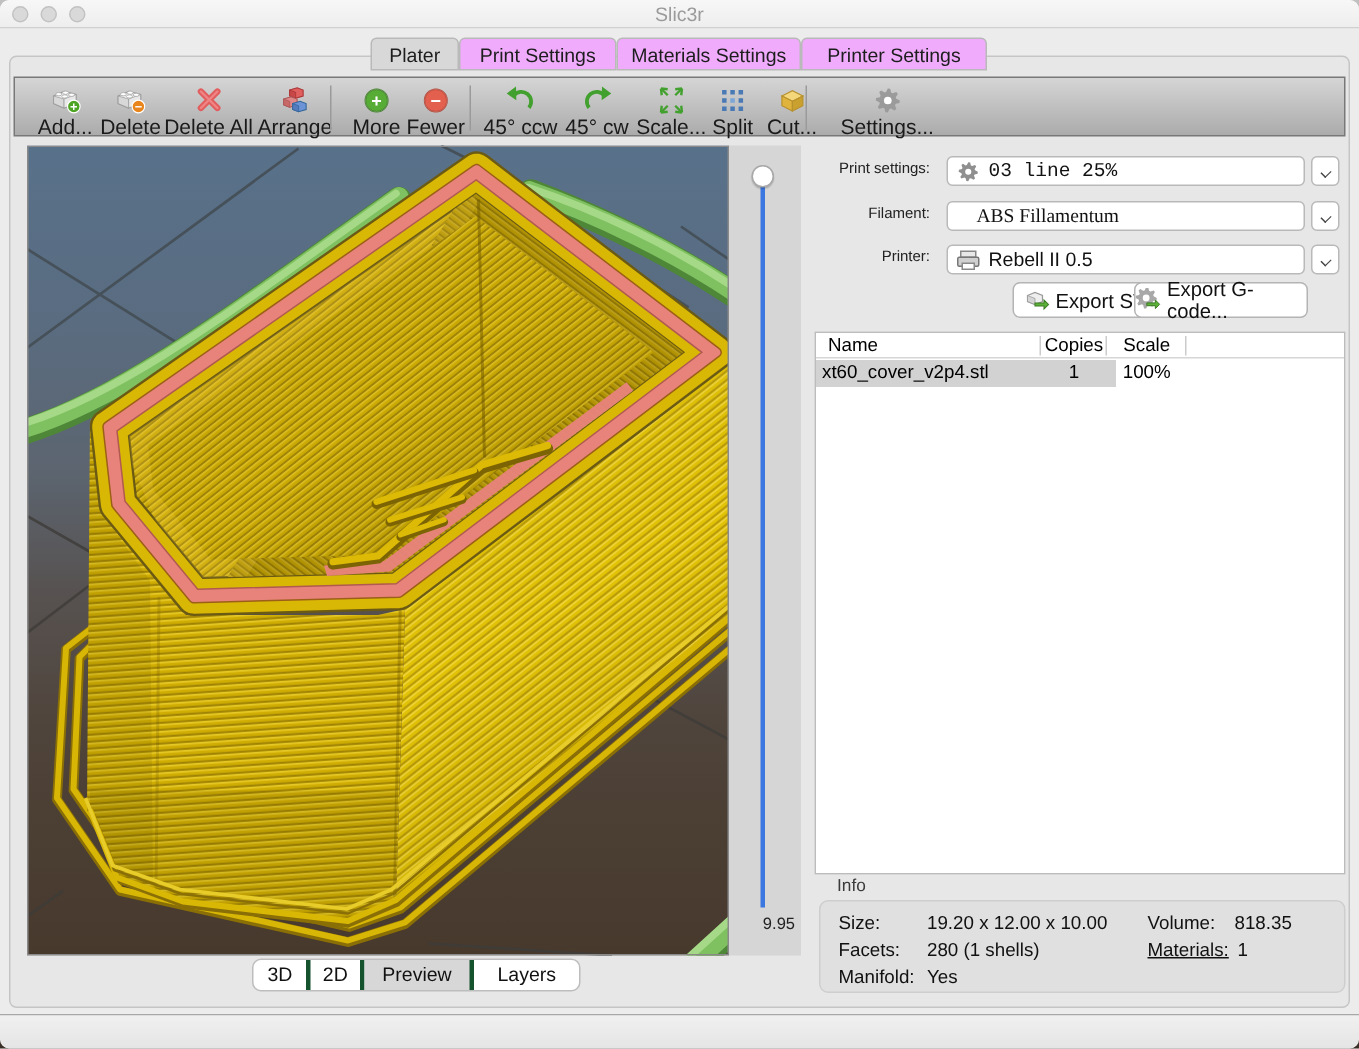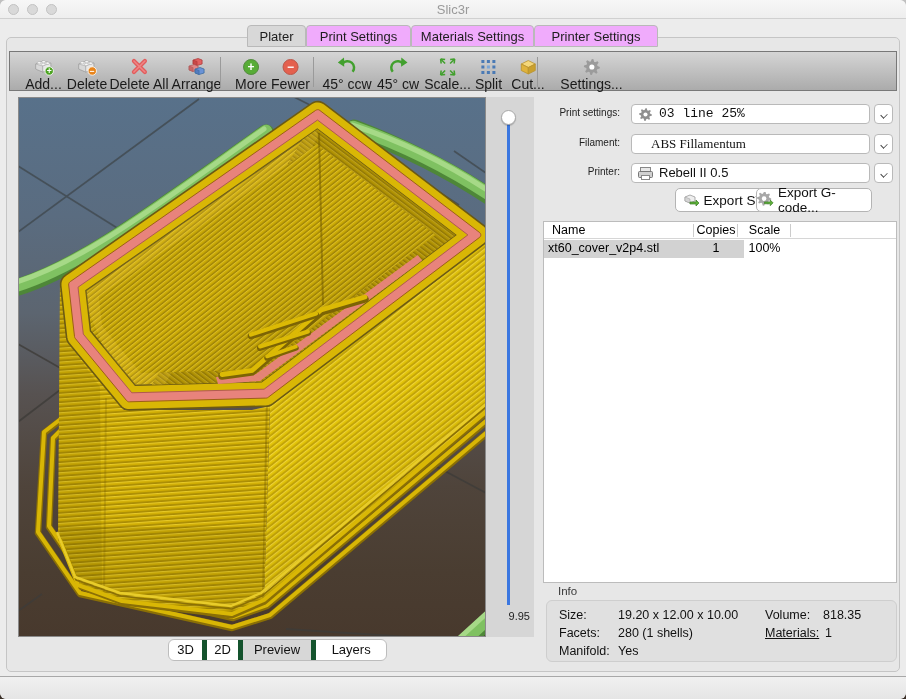--- a/index.html
+++ b/index.html
@@ -12,21 +12,21 @@
 .tbi { position:absolute; top:4px; transform:translateX(-50%); text-align:center; }
 .tbic { height:21px; }
 .tbl { font-size:14px; color:#1a1a1a; margin-top:-1px; white-space:nowrap; }
 .tbsep { position:absolute; top:5px; width:1px; height:30px; background:#9a9a9a; }
 #cvwrap { position:absolute; left:18px; top:97px; width:468px; height:540px; }
 #slidercol { position:absolute; left:486px; top:97px; width:48px; height:540px; background:#d6d6d6; }
 #sline { position:absolute; left:21px; top:20px; width:3px; height:488px; background:#3b77e0; }
 #shandle { position:absolute; left:14.5px; top:13px; width:15px; height:15px; background:#fff; border:1px solid #a8a8a8; border-radius:50%; box-shadow:0 1px 1px rgba(0,0,0,0.2); }
 #sval { position:absolute; left:0px; top:513px; width:44px; text-align:right; font-size:11px; color:#222; }
 #segctl { position:absolute; left:168px; top:639px; width:219px; height:22px; border:1px solid #bdbdbd; border-radius:6px; background:#fff; display:flex; overflow:hidden; }
-.seg { height:100%; font-size:13px; color:#111; text-align:center; line-height:20px; border-right:5px solid #14532d; }
+.seg { height:100%; font-size:13px; color:#111; text-align:center; line-height:20px; border-right:3px solid #14532d; }
 .rlabel { position:absolute; font-size:10px; color:#222; text-align:right; width:85px; }
 .combo { position:absolute; left:631px; width:239px; height:20px; background:#fff; border:1px solid #b9b9b9; border-radius:4px; font-size:13px; color:#111; line-height:18px; }
 .cbtn { position:absolute; left:874px; width:19px; height:20px; background:#fff; border:1px solid #b9b9b9; border-radius:4px; }
 .cbtn:after { content:""; position:absolute; left:5.5px; top:7px; width:5px; height:5px; border-left:1.7px solid #444; border-bottom:1.7px solid #444; transform:rotate(-45deg) scale(1,0.75); }
 .exbtn { position:absolute; top:188px; height:24px; background:#fff; border:1px solid #b4b4b4; border-radius:5px; font-size:13.5px; color:#111; display:flex; align-items:center; justify-content:center; gap:4px; }
 #tbl { position:absolute; left:543px; top:221px; width:354px; height:362px; background:#fff; border:1px solid #bcbcbc; font-size:12.5px; color:#000; }
 #tblhead { position:absolute; top:0; left:0; width:100%; height:17px; border-bottom:1px solid #d6d6d6; }
 #tblrow { position:absolute; top:18px; left:0; width:200px; height:18px; background:#d2d2d2; }
 .colsep { position:absolute; top:2px; width:1px; height:13px; background:#cccccc; }
 #infolbl { position:absolute; left:558px; top:585px; font-size:11.5px; color:#3a3a3a; }

